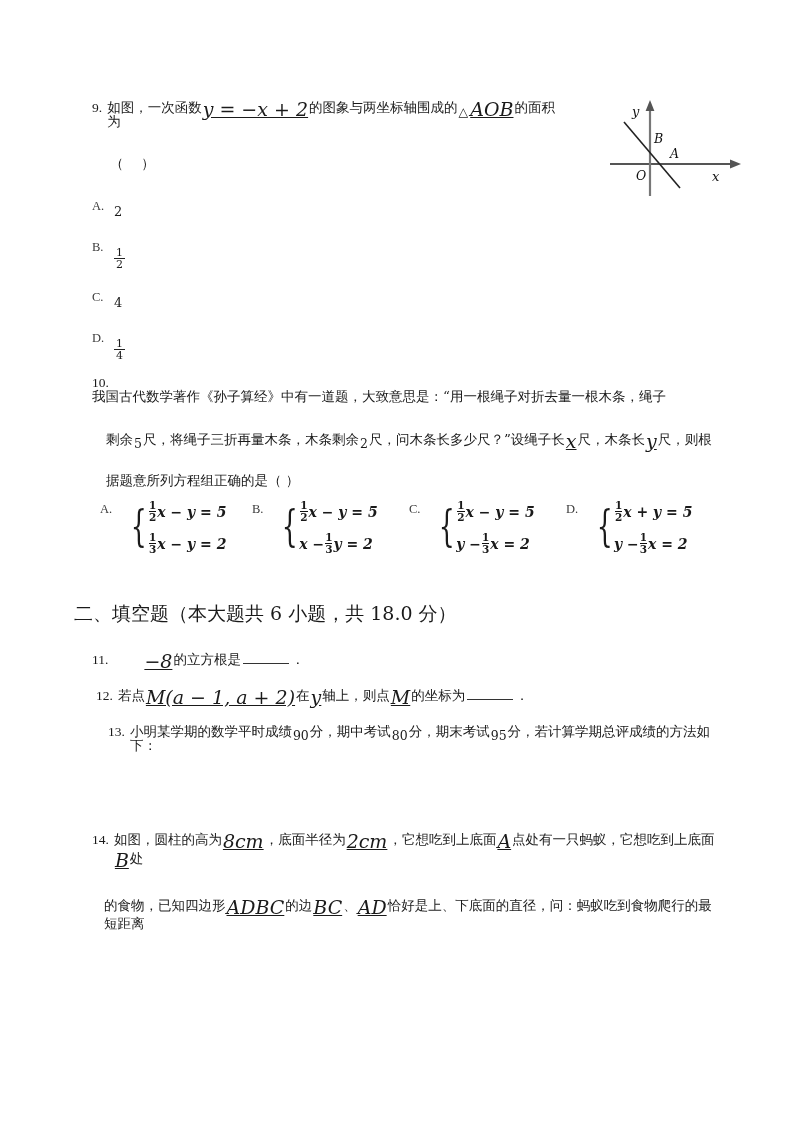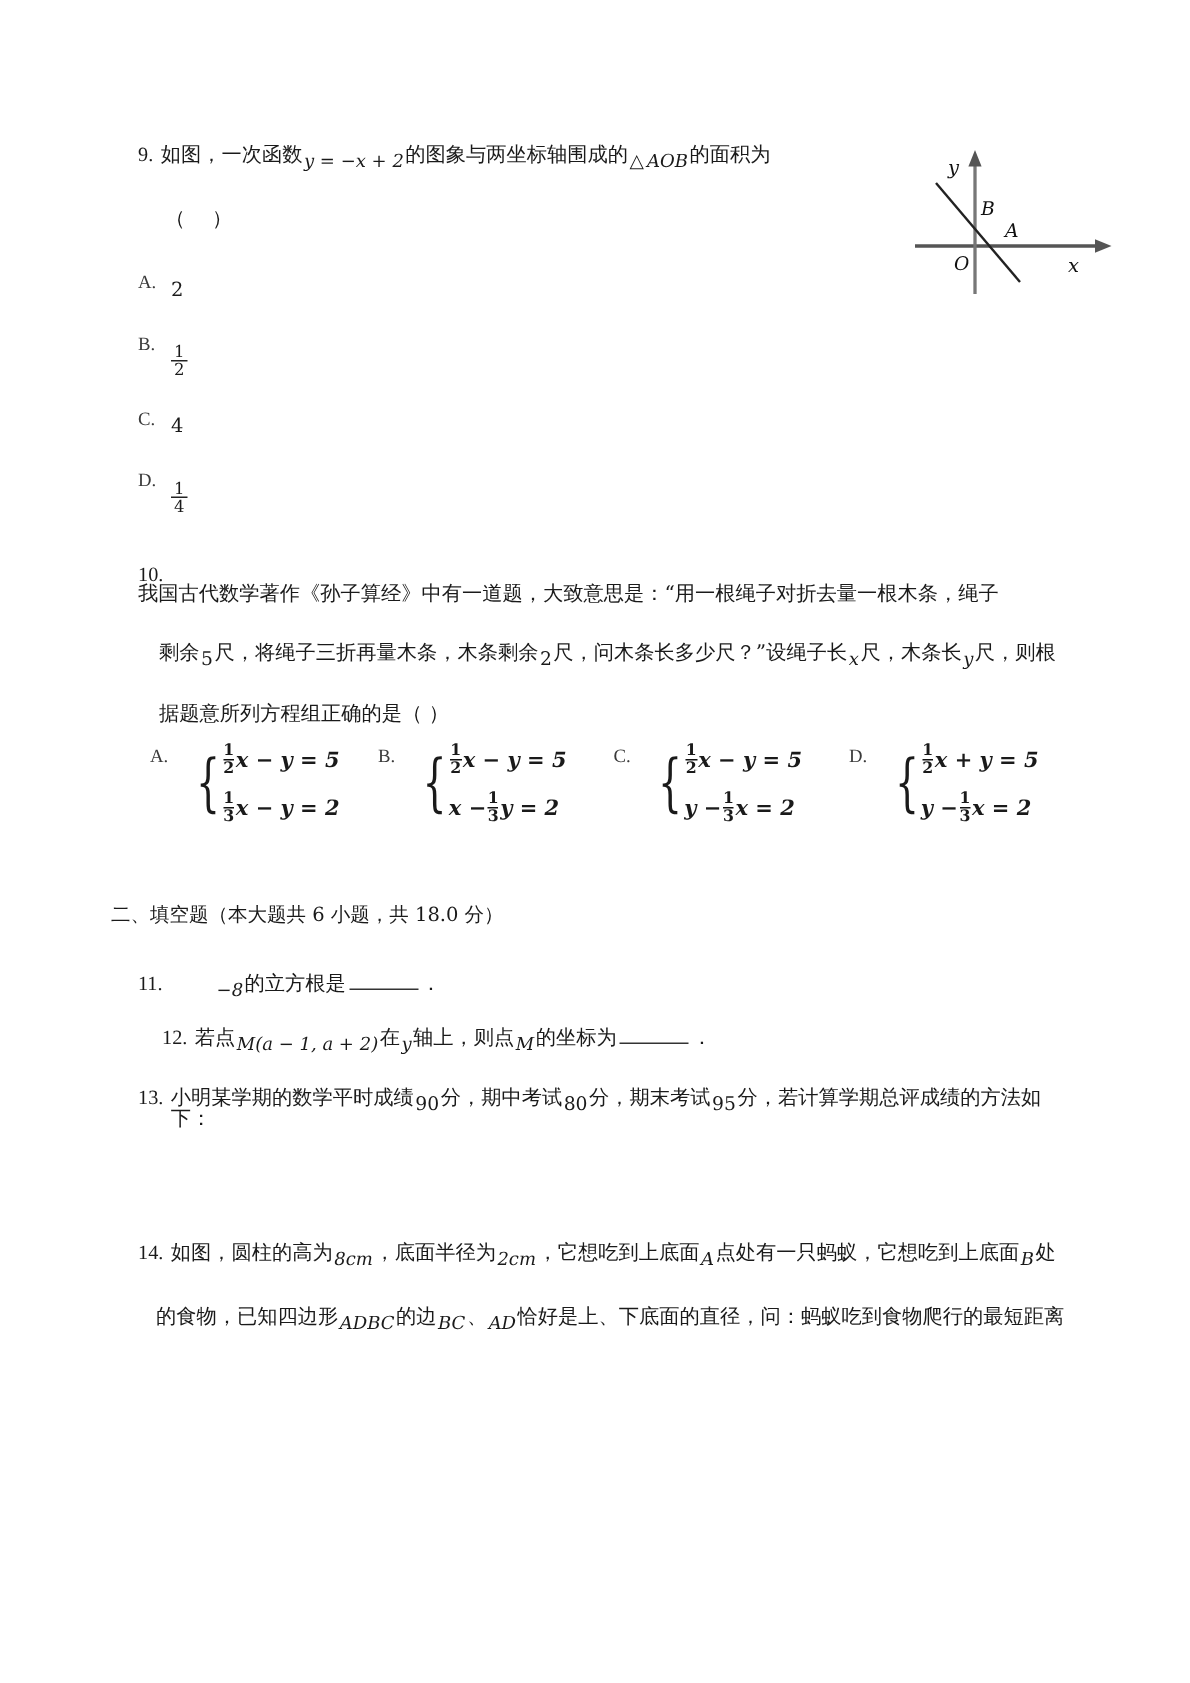--- a/index.html
+++ b/index.html
@@ -47,22 +47,23 @@
   }
   .q-body { flex: 1; }
 
   
   .sub-math {
     display: inline-block;
     position: relative;
     top: 4px;
     font-style: italic;
     font-family: "DejaVu Serif", serif;
-    font-size: 12px;
+    font-size: 19px;
     padding: 0 1px;
+    text-decoration: underline;
   }
   .sub-num {
     display: inline-block;
     position: relative;
     top: 4px;
     font-family: "DejaVu Serif", serif;
     font-size: 12.5px;
     padding: 0 1px;
   }
 
@@ -165,27 +166,27 @@
     margin: 0 1px;
   }
   .fr .d { border-top: 1.3px solid #111; }
 
   
   #sec2 {
     position: absolute;
     left: -18px;
     top: 505px;
     font-family: "DejaVu Serif", serif;
-    font-size: 13px;
+    font-size: 19px;
   }
 
   
   #q11 { position: absolute; left: 0; top: 552px; gap: 30px; }
-  #q12 { position: absolute; left: 16px; top: 588px; }
-  #q13 { position: absolute; left: 0; top: 629px; width: 622px; }
+  #q12 { position: absolute; left: 4px; top: 588px; }
+  #q13 { position: absolute; left: 16px; top: 629px; width: 622px; }
   #q13 .l2 { margin-top: 24px; margin-left: 14px; }
   #q14 { position: absolute; left: 0; top: 732px; width: 625px; }
   #q14 .l2 { margin-top: 26px; margin-left: 12px; }
 
   .blank {
     display: inline-block;
     border-bottom: 1px solid #333;
     width: 46px;
     height: 11px;
     margin: 0 2px;

